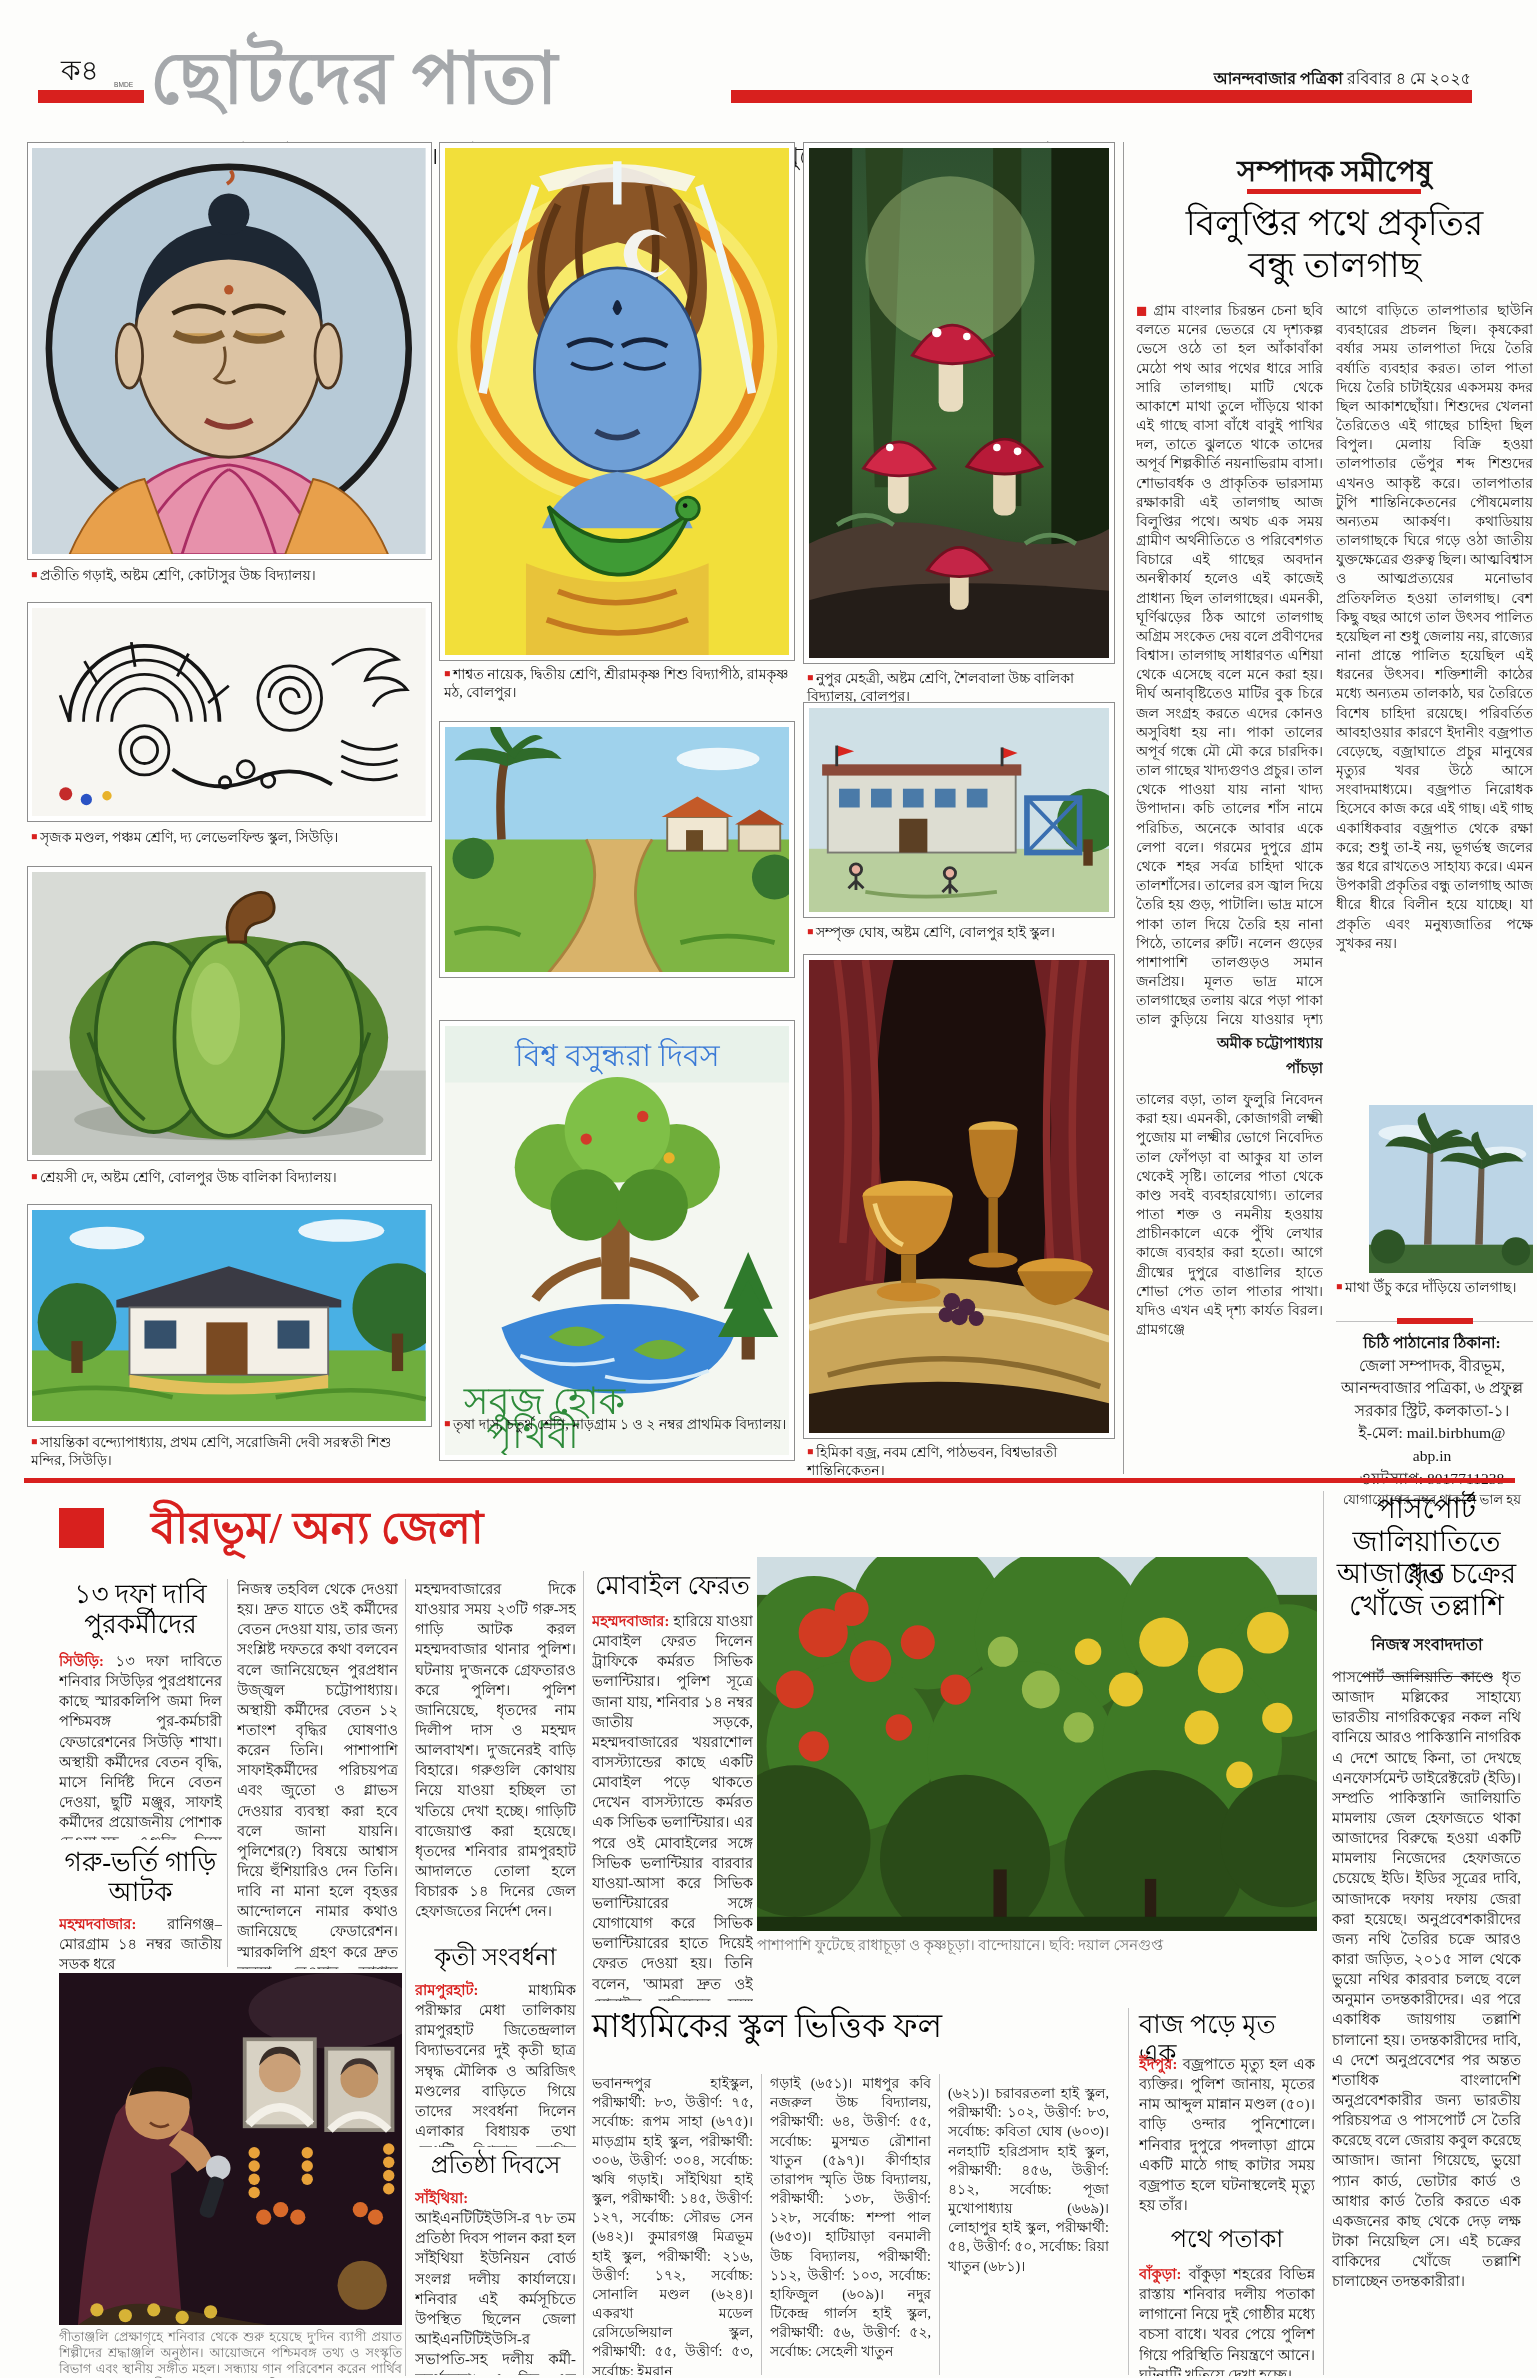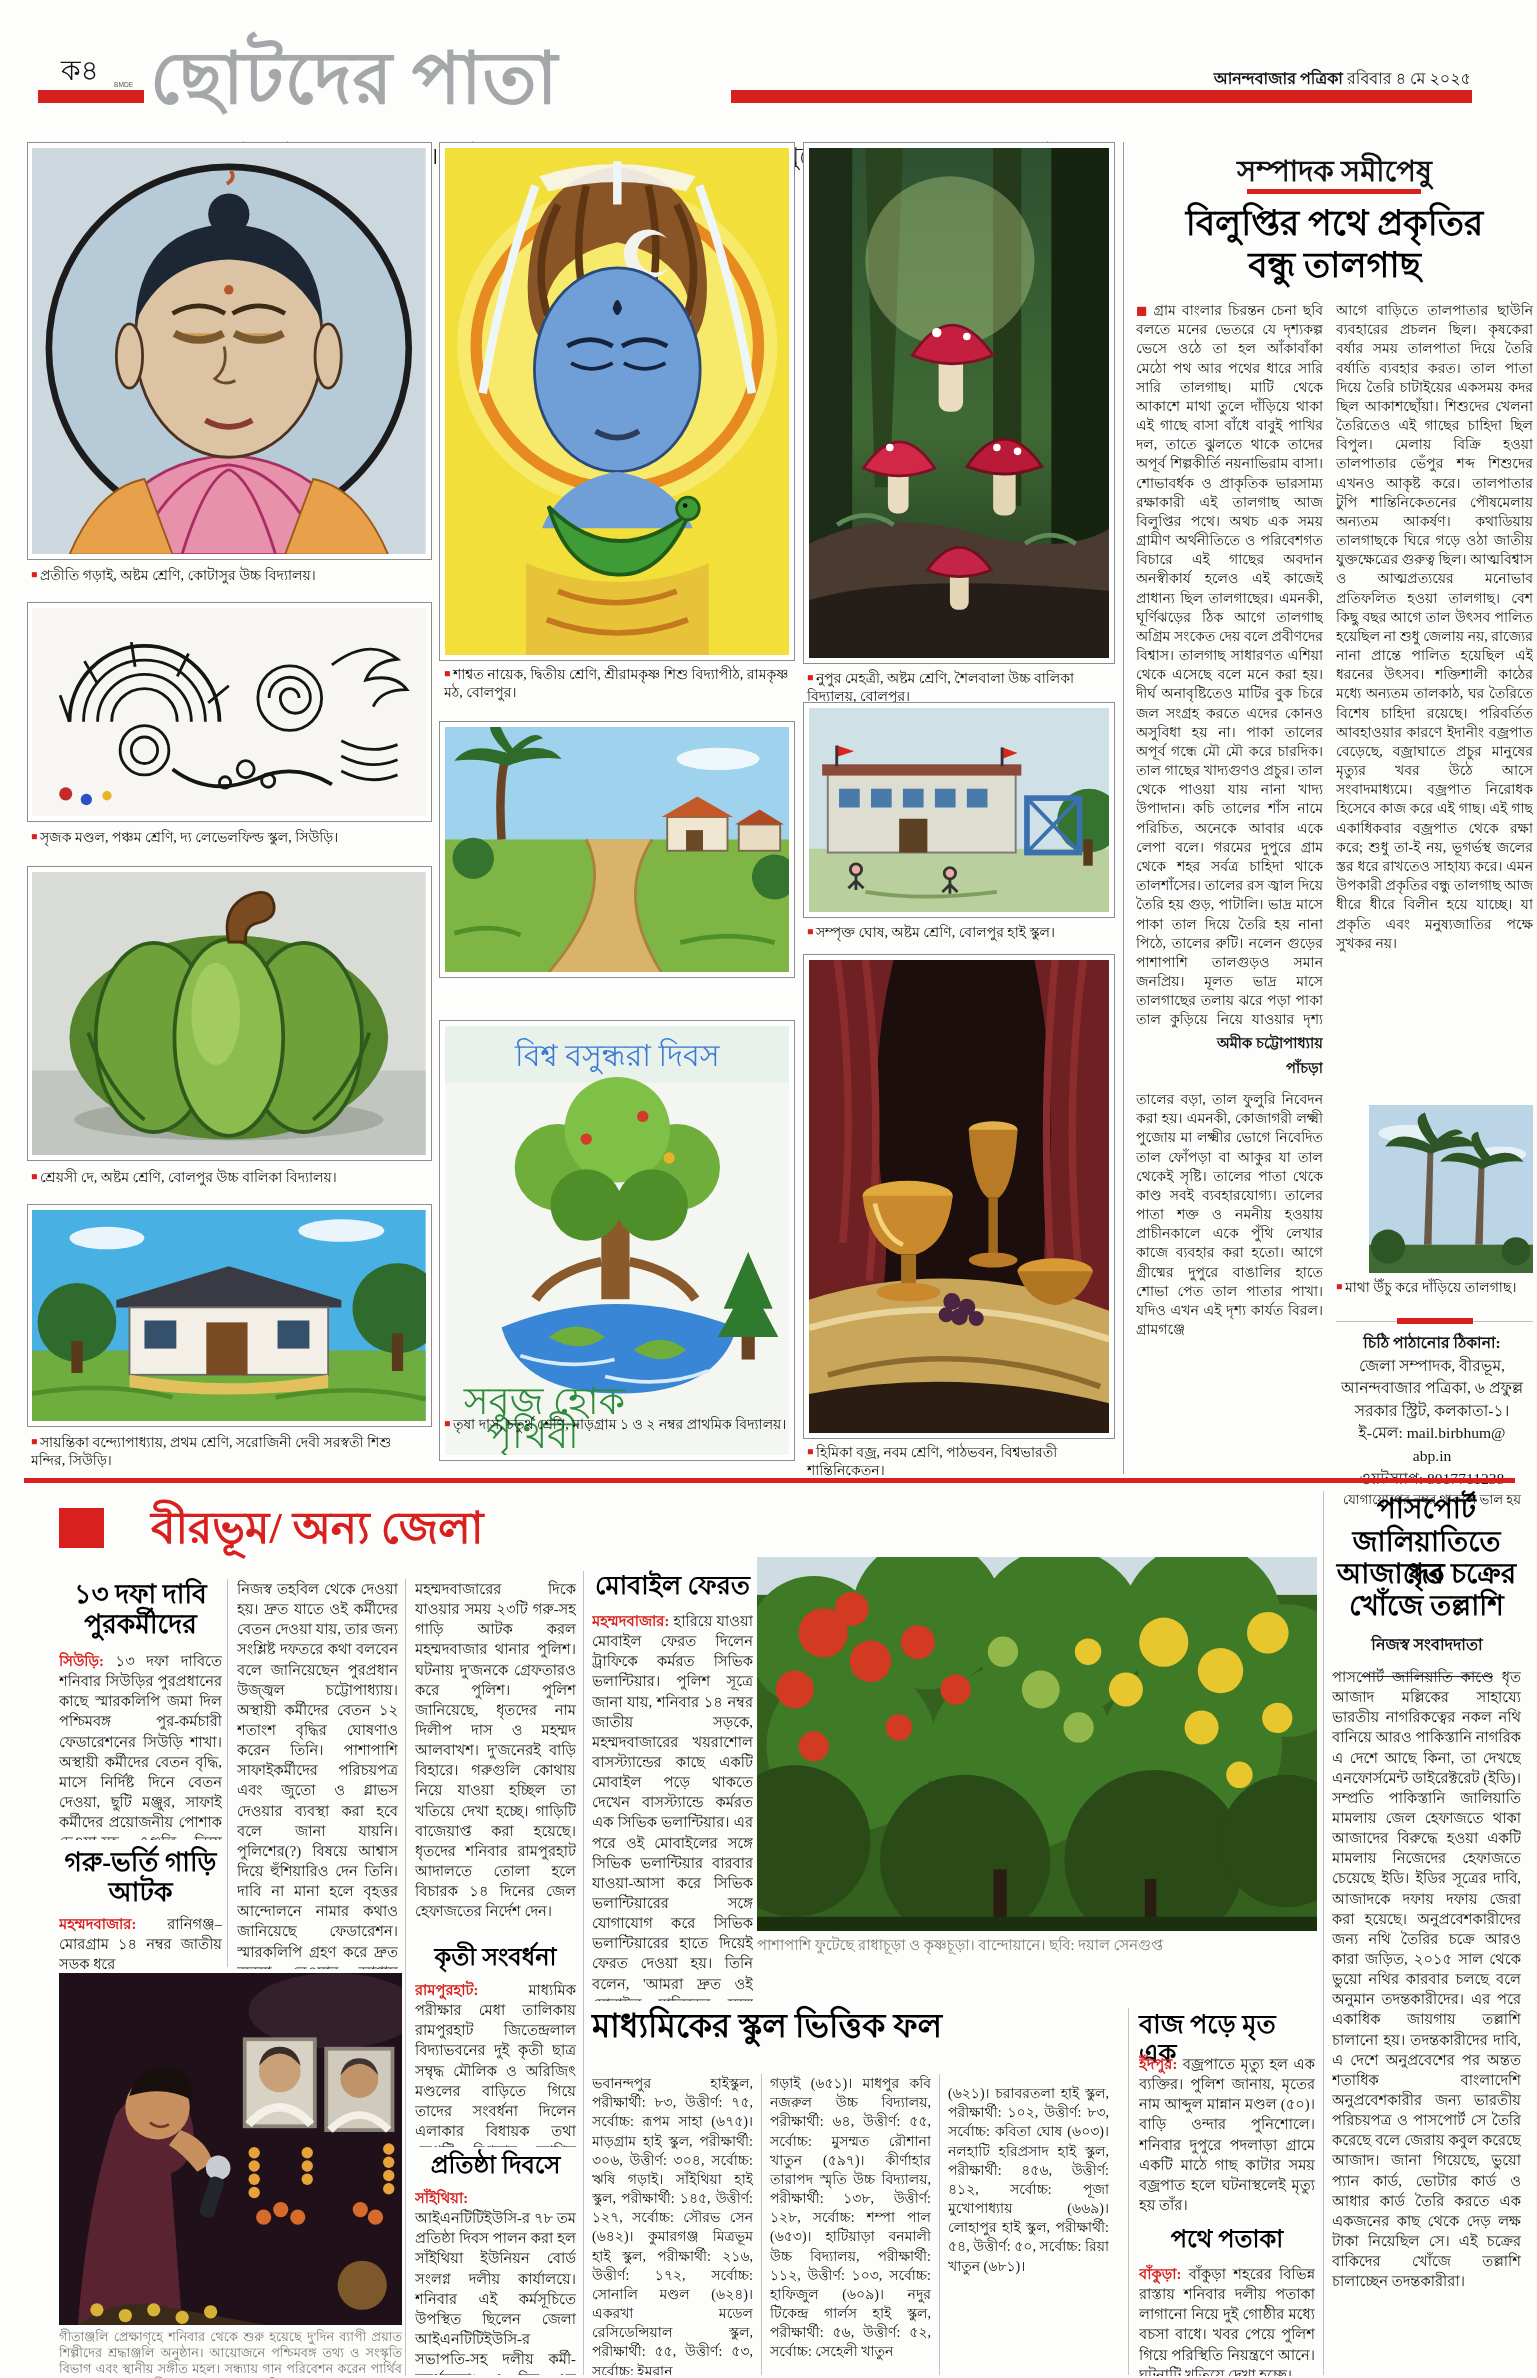--- a/index.html
+++ b/index.html
@@ -17,21 +17,21 @@
   .intro{position:absolute;text-align:center;font-size:23px;line-height:1.3;}
   .frame{position:absolute;background:#fff;border:0.9px solid #8d8d8d;padding:4.7px;box-sizing:border-box;}
   .frame svg{display:block;width:100%;height:100%;}
   .photo{position:absolute;overflow:hidden;}
   .photo svg{display:block;width:100%;height:100%;}
   .cap{position:absolute;font-size:14px;line-height:1.28;color:#101010;}
   .cap::before{content:"■ ";color:#d8201e;font-size:10.4px;vertical-align:1.9px;}
   .capplain{position:absolute;font-size:14px;line-height:1.28;color:#737373;}
   .bodytxt{position:absolute;font-size:14.7px;line-height:1.37;text-align:justify;
            overflow:hidden;color:#141414;}
-  .hl{position:absolute;font-weight:bold;color:#000;line-height:1.15;}
+  .hl{position:absolute;font-weight:normal;color:#000;line-height:1.15;}
   .dl{color:#d8201e;font-weight:bold;}
   .center{text-align:center;}
   .kicker{position:absolute;font-weight:bold;font-size:29px;text-align:center;}
   .sig{font-weight:bold;text-align:right;}
   .addr{position:absolute;text-align:center;font-size:15.6px;line-height:1.45;}
   .sechead{position:absolute;color:#d8201e;font-weight:bold;font-size:44px;margin-left:36px;}
   .byline{position:absolute;font-weight:bold;font-size:16px;text-align:center;
           border-bottom:0.9px solid #222;padding-bottom:17px;}
 </style>
 </head>

